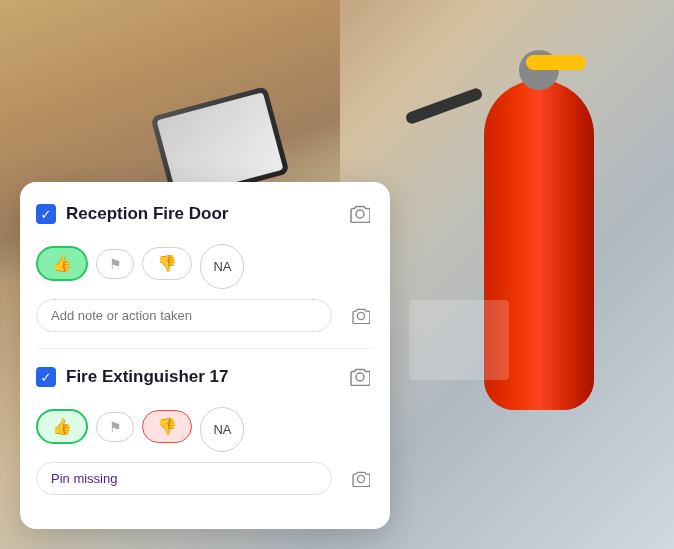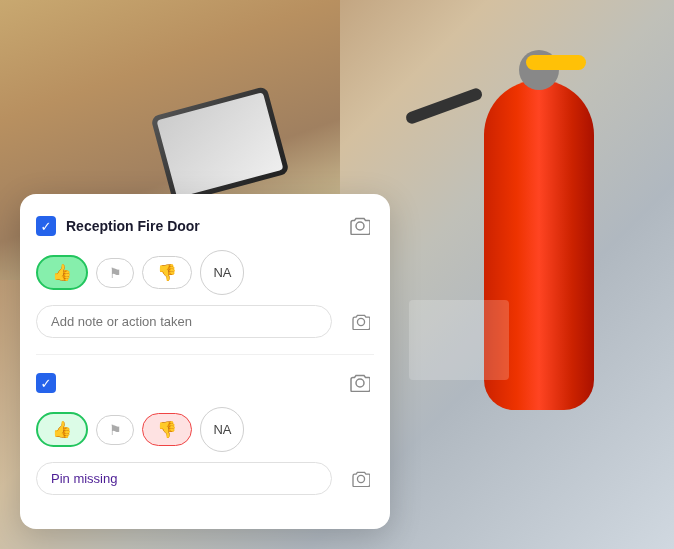--- a/index.html
+++ b/index.html
@@ -150,21 +150,21 @@
       flex-shrink: 0;
     }
 
     .checkbox-check {
       color: white;
       font-size: 13px;
       line-height: 1;
     }
 
     .item-title {
-      font-size: 14px;
+      font-size: 17px;
       font-weight: 600;
       color: #1a1a2e;
     }
 
     .camera-icon-btn {
       width: 28px;
       height: 28px;
       display: flex;
       align-items: center;
       justify-content: center;
@@ -231,20 +231,21 @@
       display: flex;
       align-items: center;
       padding: 14px 12px;
       border-radius: 50px;
       border: 1.5px solid #d0d0d0;
       background: white;
       cursor: pointer;
       font-size: 13px;
       font-weight: 500;
       color: #444;
+      margin-top: 6px;
     }
 
     .note-input-row {
       display: flex;
       align-items: center;
       gap: 16px;
     }
 
     .note-input {
       flex: 1;
@@ -340,20 +341,21 @@
   </div>
 
   <div class="divider"></div>
 
   <div class="checklist-item">
     <div class="item-header">
       <div class="item-header-left">
         <div class="checkbox">
           <span class="checkbox-check">✓</span>
         </div>
+        <span class="item-title">Fire Extinguisher 17</span>
       </div>
       <div class="camera-icon-btn">
         <svg width="20" height="18" viewBox="0 0 20 18" fill="none">
           <circle cx="10" cy="9" r="4" stroke="#888" stroke-width="1.5"></circle>
           <path d="M1 5.5C1 4.4 1.9 3.5 3 3.5h1.5L6 1.5h8l1.5 2H19c1.1 0 1 .9 1 2v10c0 1.1-.9 2-2 2H2c-1.1 0-1-.9-1-2v-10z" stroke="#888" stroke-width="1.5" fill="none"></path>
         </svg>
       </div>
     </div>
 
     <div class="action-buttons">

